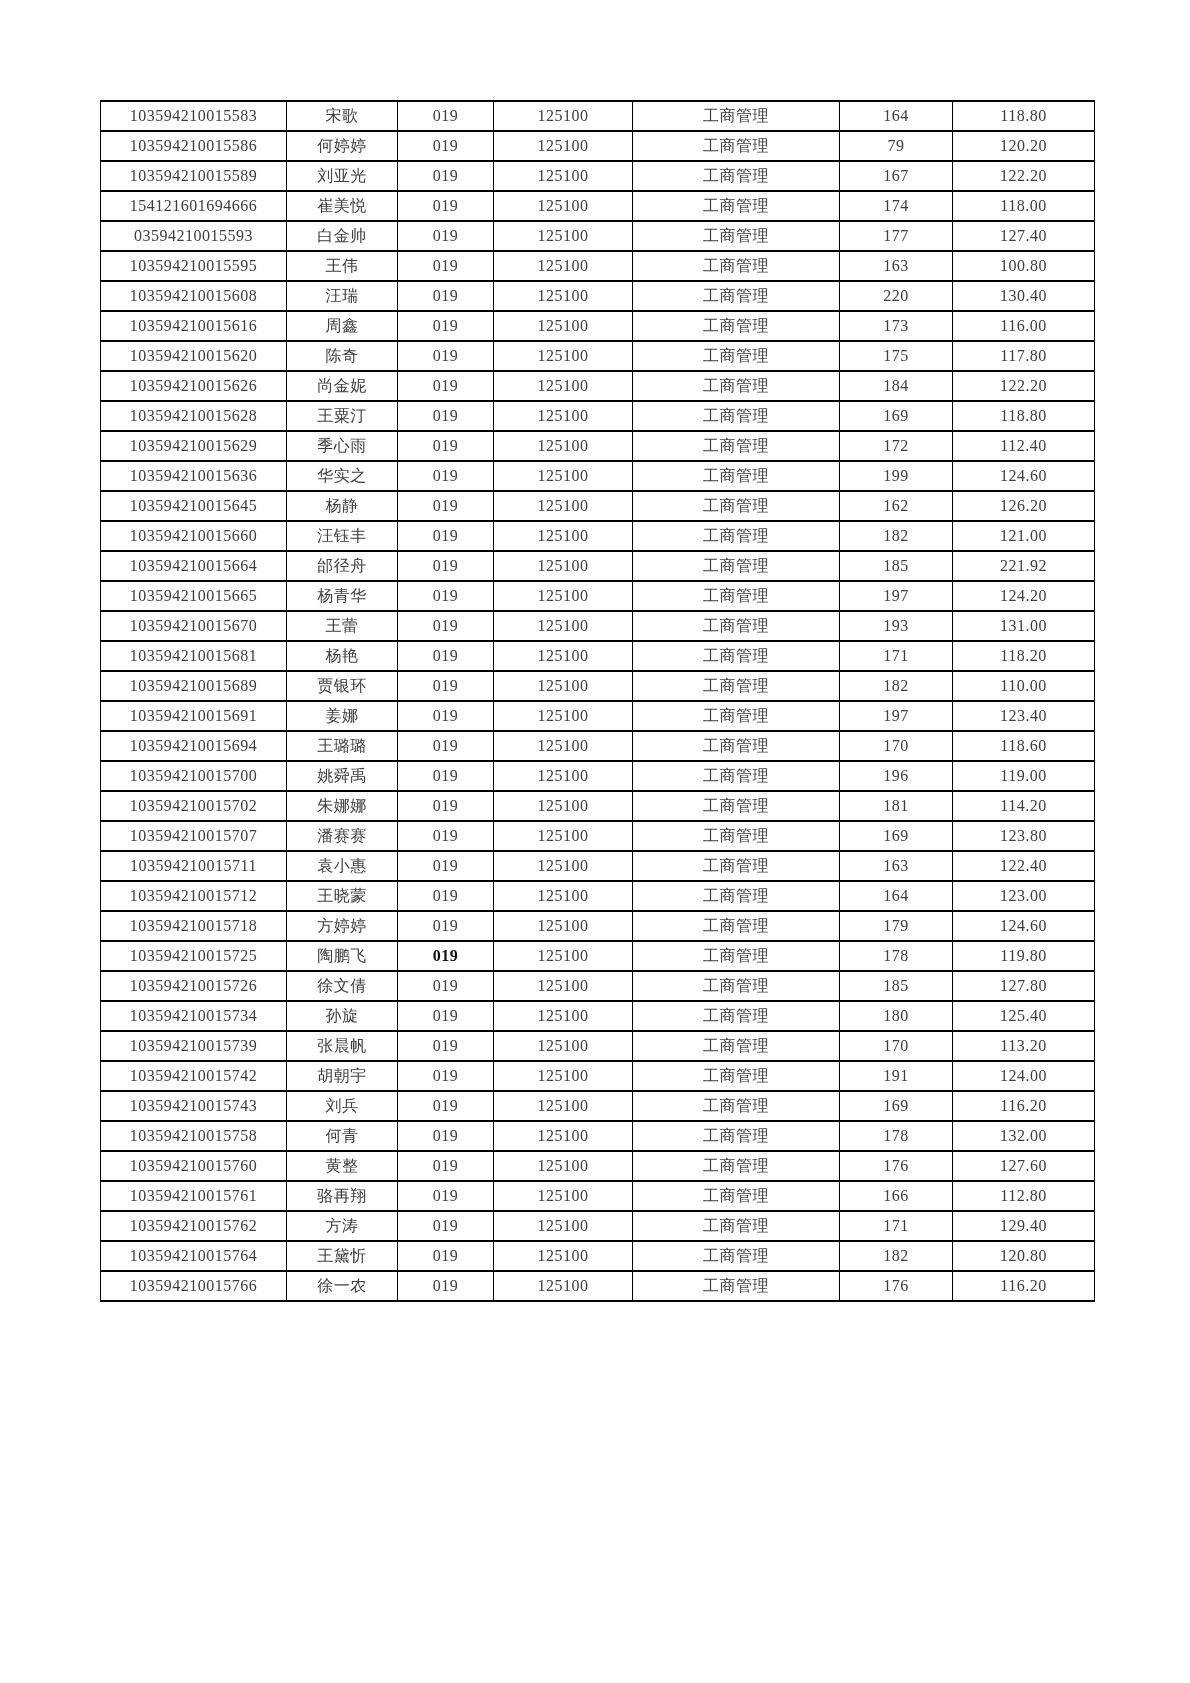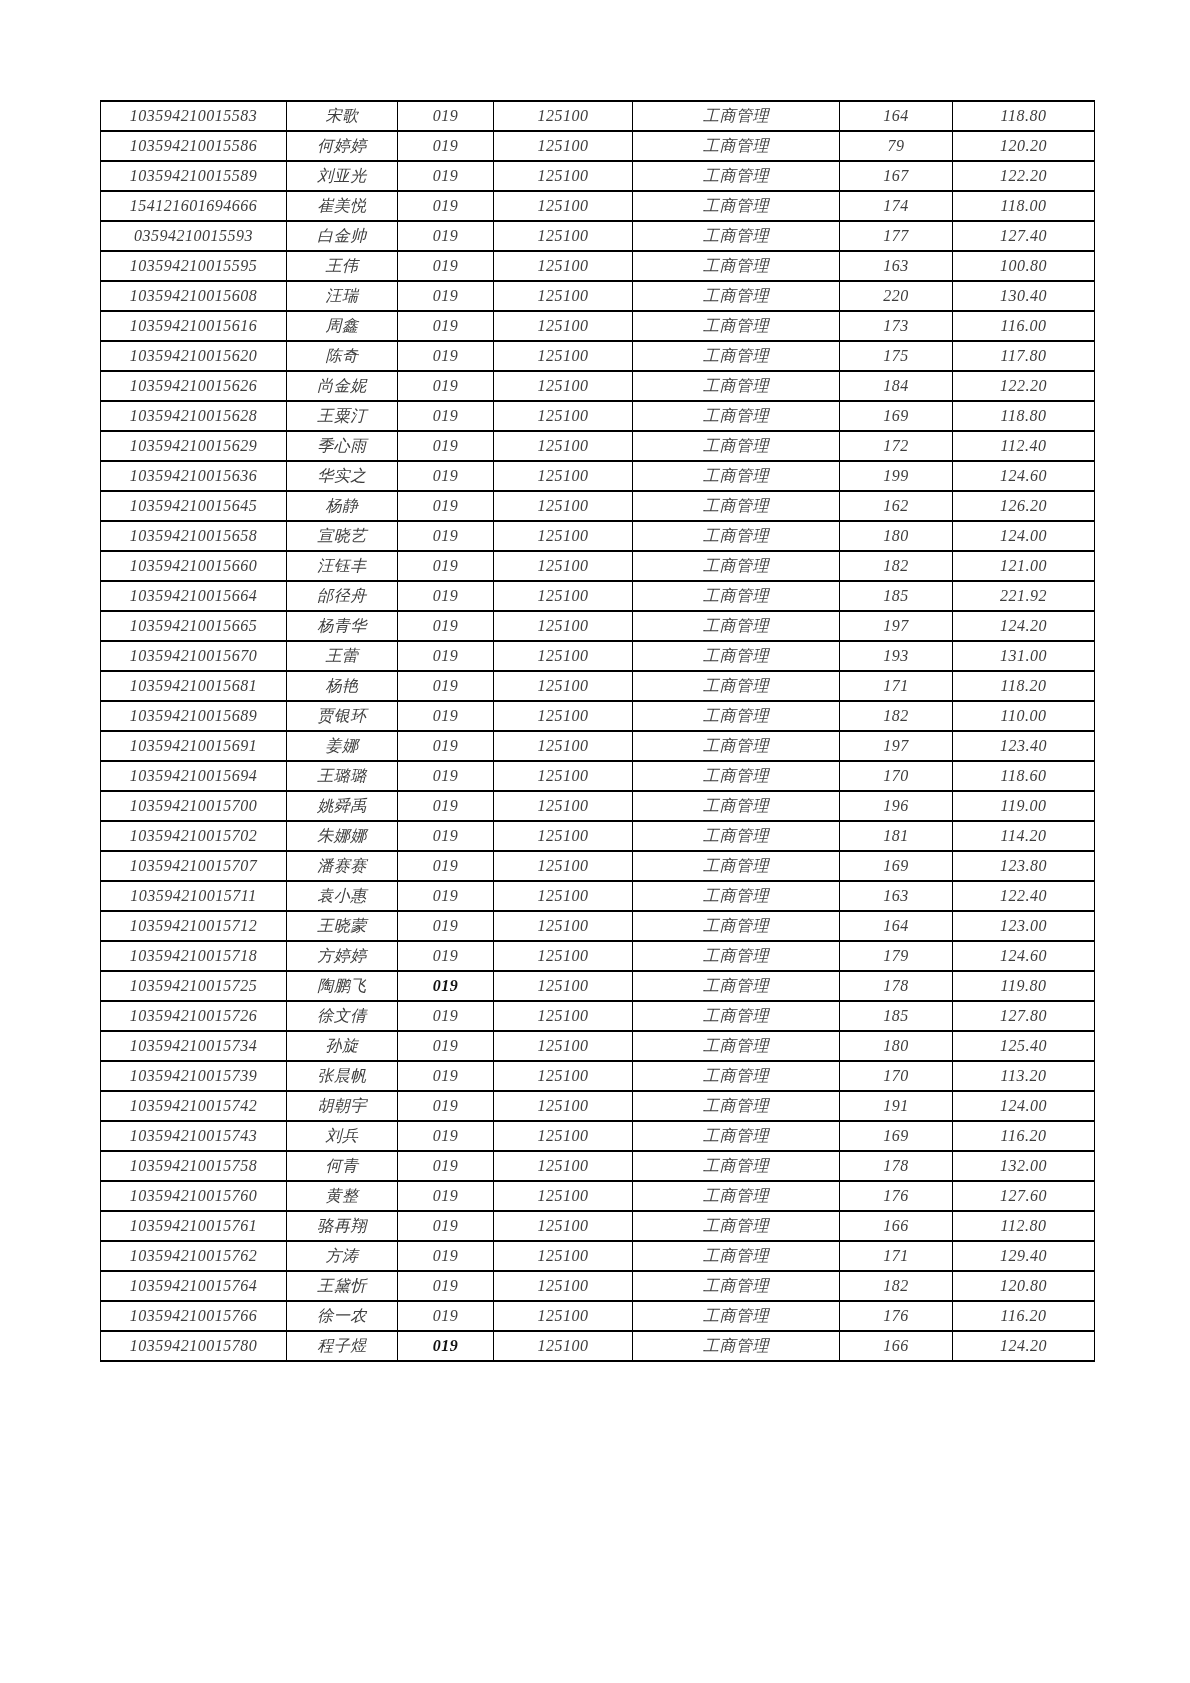--- a/index.html
+++ b/index.html
@@ -7,21 +7,20 @@
     padding: 0;
     background: #ffffff;
   }
   .page {
     position: relative;
     width: 1190px;
     height: 1683px;
     background: #ffffff;
     overflow: hidden;
     font-family: "Liberation Serif", "DejaVu Serif", serif;
-    font-style: italic;
   }
   table.score-table {
     position: absolute;
     left: 100px;
     top: 100px;
     width: 995px;
     border-collapse: collapse;
     table-layout: fixed;
   }
   table.score-table td {
@@ -185,29 +184,20 @@
         <tr>
           <td>103594210015645</td>
           <td>杨静</td>
           <td>019</td>
           <td>125100</td>
           <td>工商管理</td>
           <td>162</td>
           <td>126.20</td>
         </tr>
         <tr>
-          <td>103594210015658</td>
-          <td>宣晓艺</td>
-          <td>019</td>
-          <td>125100</td>
-          <td>工商管理</td>
-          <td>180</td>
-          <td>124.00</td>
-        </tr>
-        <tr>
           <td>103594210015660</td>
           <td>汪钰丰</td>
           <td>019</td>
           <td>125100</td>
           <td>工商管理</td>
           <td>182</td>
           <td>121.00</td>
         </tr>
         <tr>
           <td>103594210015664</td>
@@ -426,25 +416,16 @@
           <td>120.80</td>
         </tr>
         <tr>
           <td>103594210015766</td>
           <td>徐一农</td>
           <td>019</td>
           <td>125100</td>
           <td>工商管理</td>
           <td>176</td>
           <td>116.20</td>
-        </tr>
-        <tr>
-          <td>103594210015780</td>
-          <td>程子煜</td>
-          <td class="bold">019</td>
-          <td>125100</td>
-          <td>工商管理</td>
-          <td>166</td>
-          <td>124.20</td>
         </tr>
       </tbody>
   </table>
 </div>
 
 </body></html>

